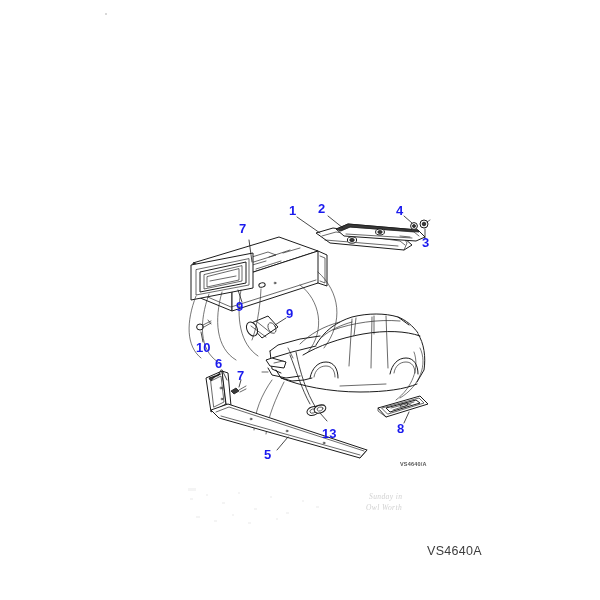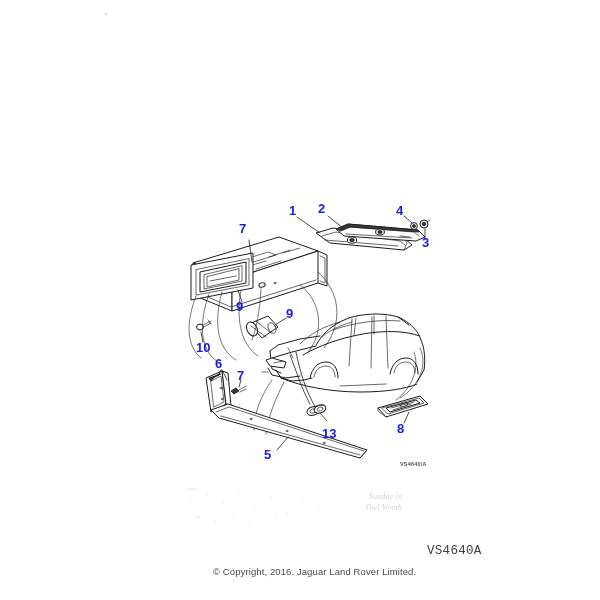--- a/index.html
+++ b/index.html
@@ -100,21 +100,21 @@
     color: #555555;
     font-family: "Liberation Sans", sans-serif;
     font-size: 5.5px;
     font-weight: bold;
     letter-spacing: 0.2px;
     white-space: nowrap;
   }
   .figure-code {
     position: absolute;
     color: #3d3d3d;
-    font-family: Liberation Mono, monospace;
+    font-family: Liberation Sans, sans-serif;
     font-size: 12.5px;
     letter-spacing: 0.3px;
     white-space: nowrap;
   }
   .copyright {
     position: absolute;
     color: #4a4a4a;
     font-family: "Liberation Sans", sans-serif;
     font-size: 9.5px;
     letter-spacing: 0.1px;
@@ -390,15 +390,14 @@
         <rect x="62" y="36" width="3" height="2"></rect>
         <rect x="90" y="32" width="2" height="2"></rect>
       </g>
     </svg>
   </div>
 
   <div class="speck" style="left:105px; top:13px; width:2px; height:2px;"></div>
 
   <div class="figure-code" style="left:427px; top:544px;">VS4640A</div>
 
-  <div class="copyright" style="left:213px; top:566px;">© Copyright, 2016. Jaguar Land Rover Limited.</div>
 
 </div>
 
 </body></html>

